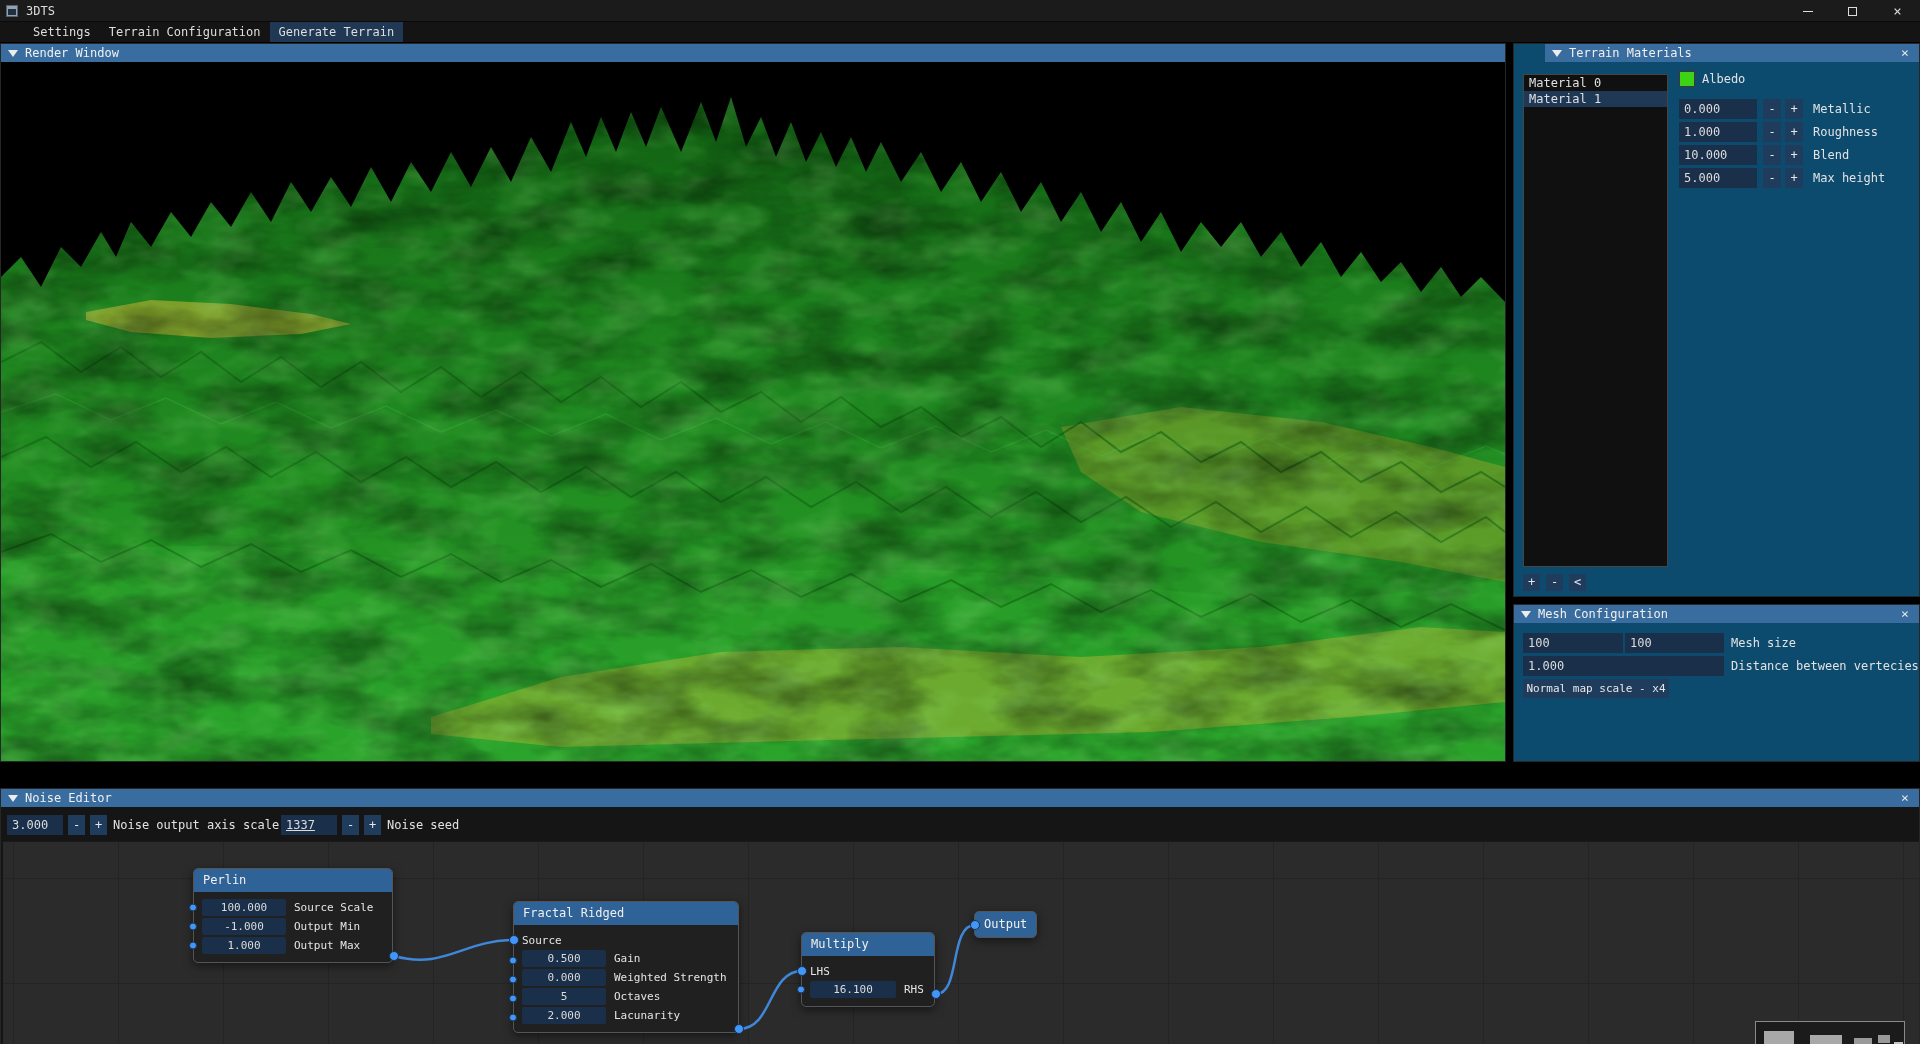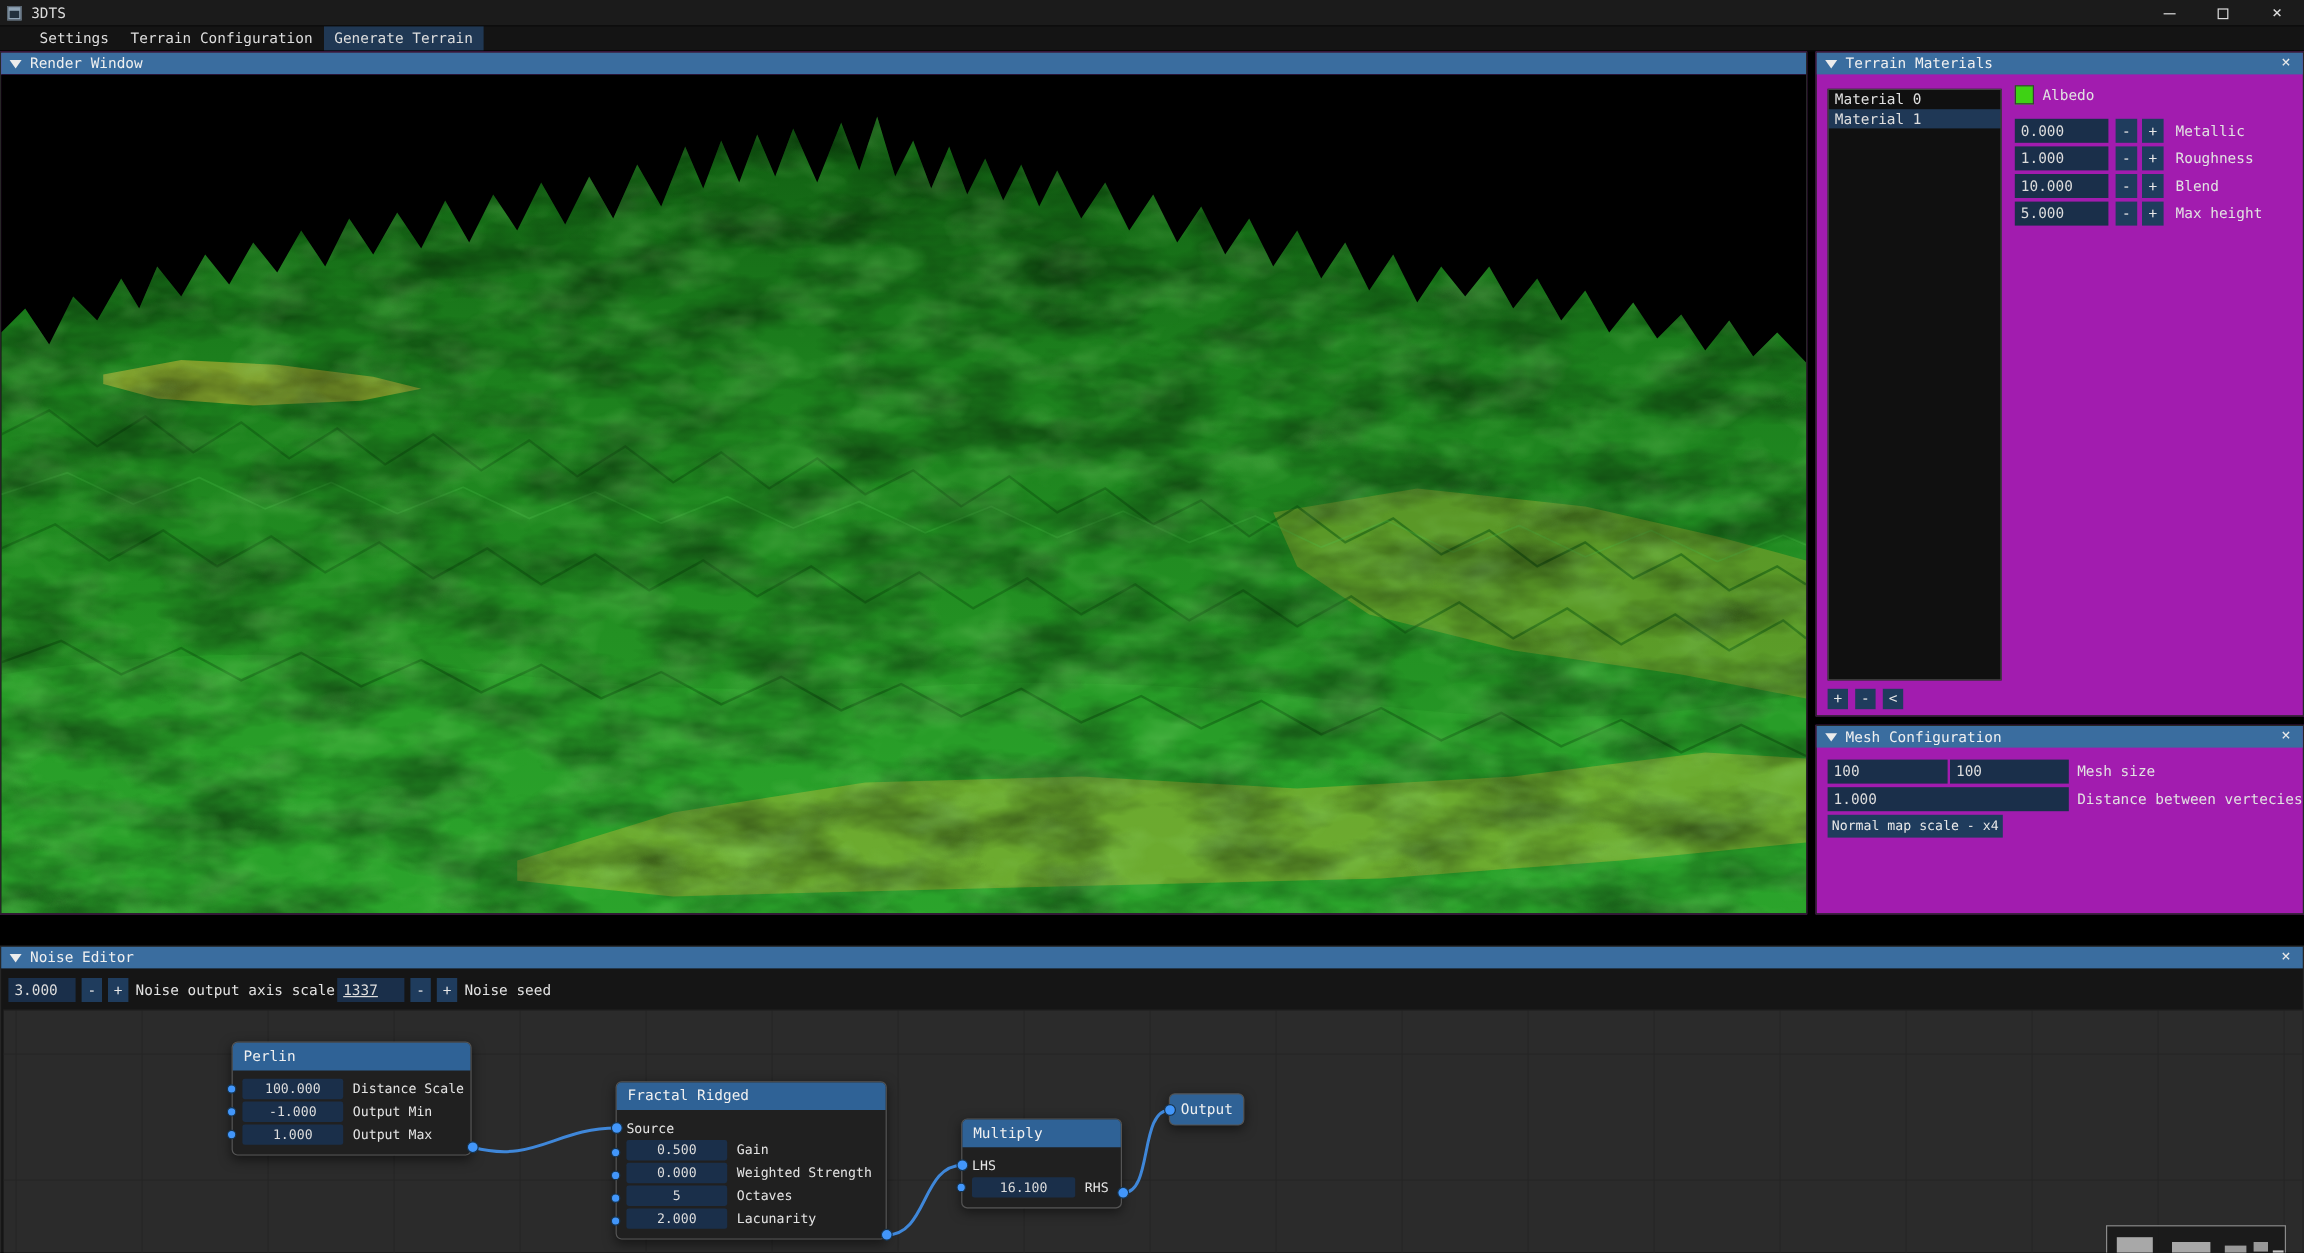--- a/index.html
+++ b/index.html
@@ -17,21 +17,21 @@
   .win-controls { position:absolute; right:0; top:0; height:22px; display:flex; }
   .win-btn { width:45px; height:22px; display:flex; align-items:center; justify-content:center; color:#dcdcdc; }
   .glyph-min { width:10px; height:1px; background:#dcdcdc; display:block; }
   .glyph-max { width:9px; height:9px; border:1px solid #dcdcdc; display:block; }
   .glyph-close { font-size:14px; line-height:22px; }
   
   .menubar { position:absolute; left:0; top:22px; width:1920px; height:21px; background:#141414; display:flex; align-items:stretch; padding-left:24px; border-bottom:1px solid #000; }
   .menu-item { padding:0 9px; line-height:21px; color:#dedede; white-space:nowrap; }
   .menu-item.active { background:rgba(66,150,250,0.28); }
   
-  .panel { position:absolute; background:#a21caf; border:1px solid #262626; }
+  .panel { position:absolute; background:#0c4a6e; border:1px solid #262626; }
   .panel-header { position:relative; height:18px; background:#3a6d9f; line-height:18px; padding-left:24px; color:#f0f0f0; font-size:12px; }
   .arr { position:absolute; left:7px; top:6px; width:0; height:0; border-left:5px solid transparent; border-right:5px solid transparent; border-top:7px solid #ececec; }
   .hdr-close { position:absolute; right:6px; top:0; width:16px; text-align:center; line-height:18px; font-size:13px; color:#eaeaea; }
   
   .render-area { position:absolute; left:0; top:18px; width:1504px; height:699px; background:#000; overflow:hidden; }
   
   .field { position:absolute; height:20px; background:#1a2f4a; color:#dcdcdc; line-height:20px; padding-left:5px; font-size:12px; overflow:hidden; }
   .sq-btn { position:absolute; width:18px; height:20px; background:#1f3c5d; color:#e8e8e8; text-align:center; line-height:20px; font-size:12px; }
   .lbl { position:absolute; line-height:20px; color:#e2e2e2; white-space:nowrap; }
   
@@ -125,21 +125,21 @@
           <path d="M0,395 L45,375 L90,405 L135,380 L180,410 L225,385 L270,415 L315,390 L360,420 L405,395 L450,425 L495,400 L540,430 L585,405 L630,435 L675,410 L720,440 L765,415 L810,445 L855,420 L900,450 L945,425 L990,455 L1035,430 L1080,460 L1125,435 L1170,465 L1215,440 L1260,470 L1305,445 L1350,475 L1395,450 L1440,480 L1485,455 L1504,470" fill="none" stroke="#0e5a10" stroke-width="2" opacity="0.5"></path>
           <path d="M0,490 L50,472 L100,500 L150,478 L200,505 L250,482 L300,510 L350,488 L400,515 L450,492 L500,520 L550,498 L600,525 L650,502 L700,530 L750,508 L800,535 L850,512 L900,540 L950,518 L1000,545 L1050,522 L1100,550 L1150,528 L1200,555 L1250,532 L1300,560 L1350,538 L1400,565 L1450,542 L1504,568" fill="none" stroke="#0c520d" stroke-width="2" opacity="0.45"></path>
           <path d="M0,350 L55,332 L110,358 L165,336 L220,362 L275,340 L330,366 L385,344 L440,370 L495,348 L550,374 L605,352 L660,378 L715,356 L770,382 L825,360 L880,386 L935,364 L990,390 L1045,368 L1100,394 L1155,372 L1210,398 L1265,376 L1320,402 L1375,380 L1430,406 L1485,384 L1504,392" fill="none" stroke="#4cc44c" stroke-width="1.5" opacity="0.25"></path>
           <rect width="1504" height="699" filter="url(#tdark)" opacity="0.5"></rect>
           <rect width="1504" height="699" filter="url(#tlight)" opacity="0.35"></rect>
         </g>
       </svg>
     </div>
   </div>
 
-  <div class="panel" style="left:1513px;top:43px;width:407px;height:554px;">
+  <div class="panel" style="left:1513px;top:43px;width:407px;height:554px;padding-left:31px;">
     <div class="panel-header">
       <span class="arr"></span>
       <span>Terrain Materials</span>
       <span class="hdr-close">×</span>
     </div>
 
     <div class="mat-list">
       <div class="mat-item">Material 0</div>
       <div class="mat-item selected">Material 1</div>
     </div>
@@ -202,21 +202,21 @@
     <div class="sq-btn" style="left:363px;top:26px;width:17px;">+</div>
     <span class="lbl" style="left:386px;top:26px;">Noise seed</span>
 
     <div class="node-canvas">
 
       <div class="node" style="left:190px;top:26px;width:200px;">
         <div class="node-header">Perlin</div>
         <div class="node-body">
           <div class="n-row">
             <div class="n-field">100.000</div>
-            <span class="n-label">Distance Scale</span>
+            <span class="n-label">Source Scale</span>
           </div>
           <div class="n-row">
             <div class="n-field">-1.000</div>
             <span class="n-label">Output Min</span>
           </div>
           <div class="n-row">
             <div class="n-field">1.000</div>
             <span class="n-label">Output Max</span>
           </div>
         </div>

